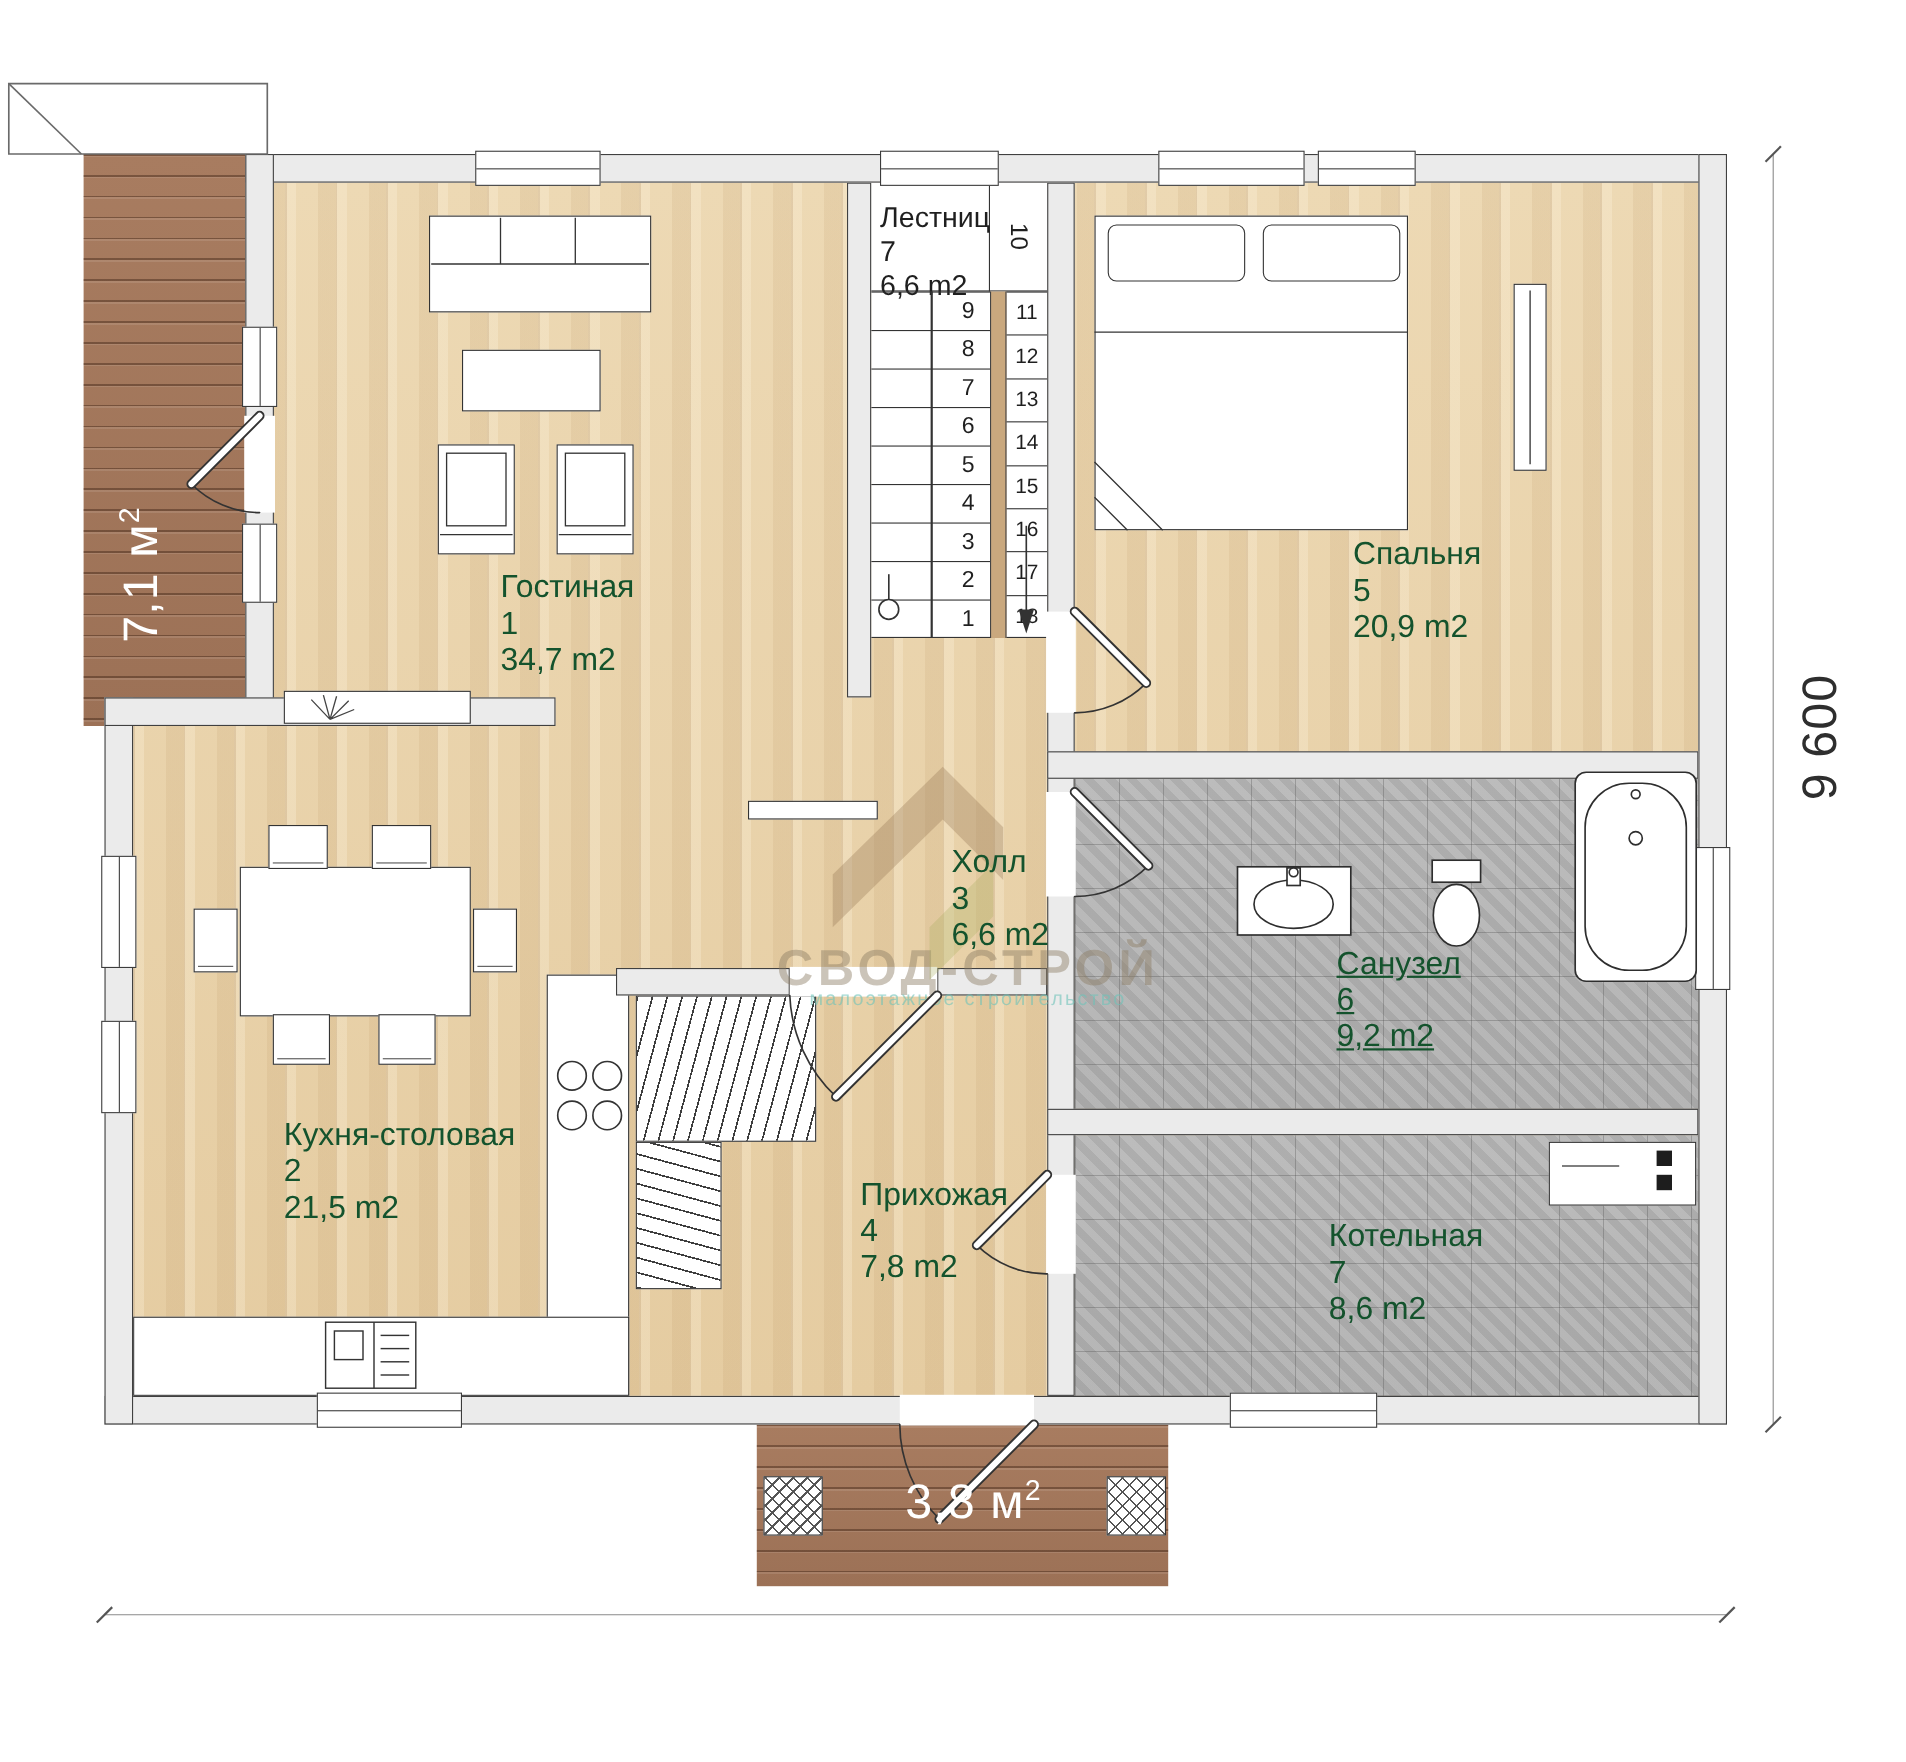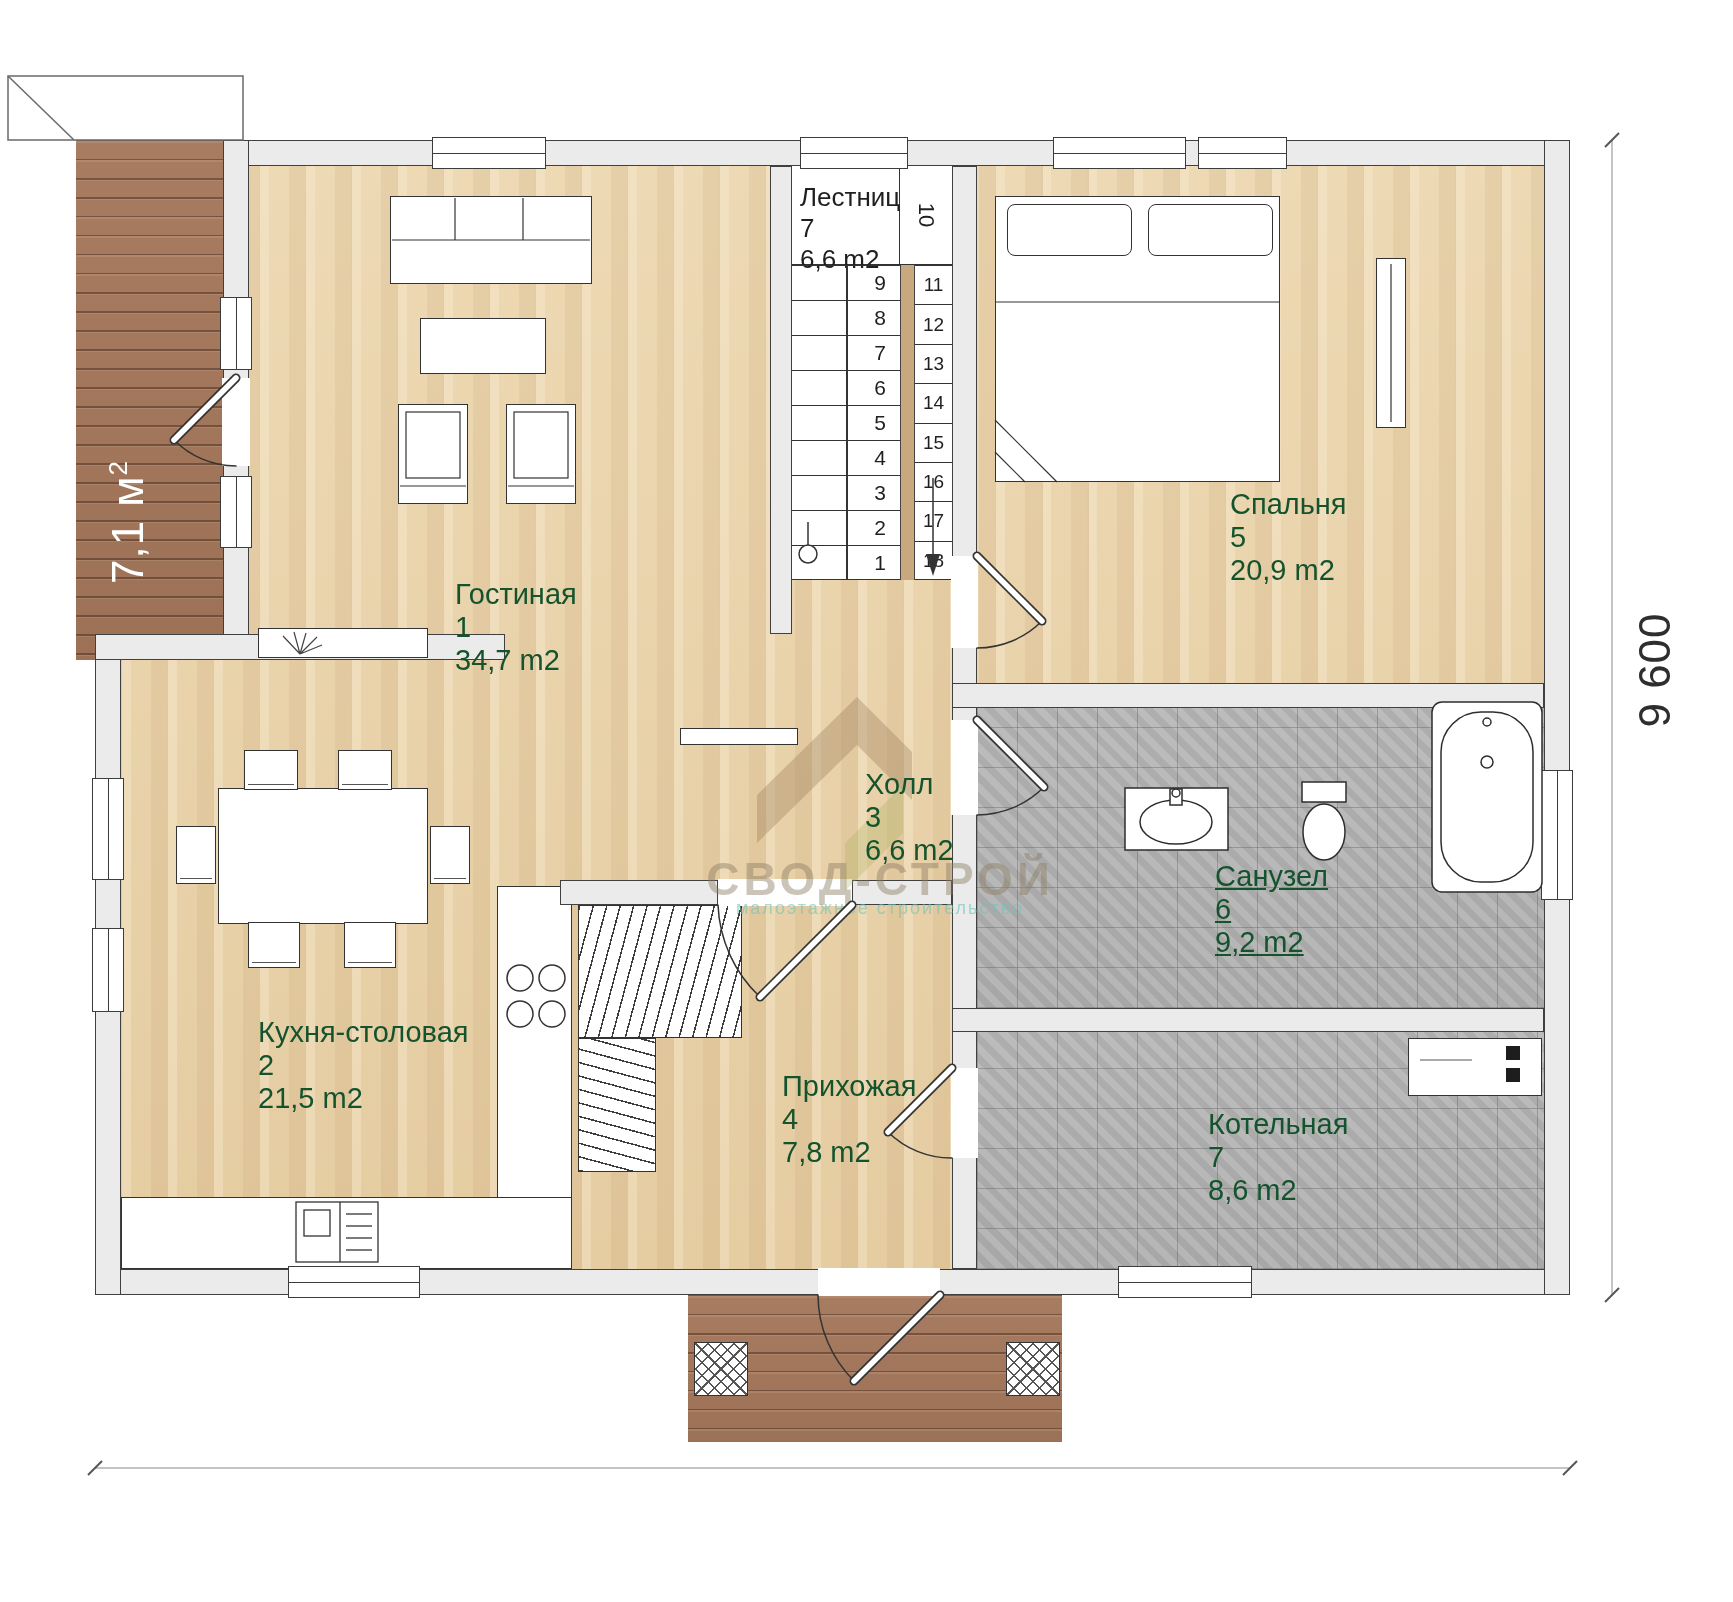--- a/index.html
+++ b/index.html
@@ -305,21 +305,21 @@
     <g stroke="#8a8a8a" stroke-width="1">
       <line x1="95" y1="1468" x2="1570" y2="1468"></line>
       <line x1="88" y1="1475" x2="102" y2="1461" stroke="#555" stroke-width="2"></line>
       <line x1="1563" y1="1475" x2="1577" y2="1461" stroke="#555" stroke-width="2"></line>
       <line x1="1612" y1="140" x2="1612" y2="1295"></line>
       <line x1="1605" y1="147" x2="1619" y2="133" stroke="#555" stroke-width="2"></line>
       <line x1="1605" y1="1302" x2="1619" y2="1288" stroke="#555" stroke-width="2"></line>
     </g>
   </svg>
 
-  <div class="abs label" style="left:455px;top:578px;">
+  <div class="abs label" style="left:455px;top:518px;">
     <div>Гостиная</div>
     <div>1</div>
     <div>34,7 m2</div>
   </div>
   <div class="abs label" style="left:258px;top:1016px;">
     <div>Кухня-столовая</div>
     <div>2</div>
     <div>21,5 m2</div>
   </div>
   <div class="abs label" style="left:865px;top:768px;">
@@ -344,16 +344,19 @@
   </div>
   <div class="abs label" style="left:1208px;top:1108px;">
     <div>Котельная</div>
     <div>7</div>
     <div>8,6 m2</div>
   </div>
 
   <div class="abs outdoor-lbl" style="left:-2px;top:497px;width:260px;text-align:center;transform:rotate(-90deg);">
     <span>7,1 м</span><sup>2</sup>
   </div>
+  <div class="abs outdoor-lbl" style="left:755px;top:1340px;width:260px;text-align:center;">
+    <span>3,8 м</span><sup>2</sup>
+  </div>
 
   <div class="abs dim" style="left:1525px;top:645px;width:260px;text-align:center;transform:rotate(-90deg);">9 600</div>
 
 </div>
 
 </body></html>

